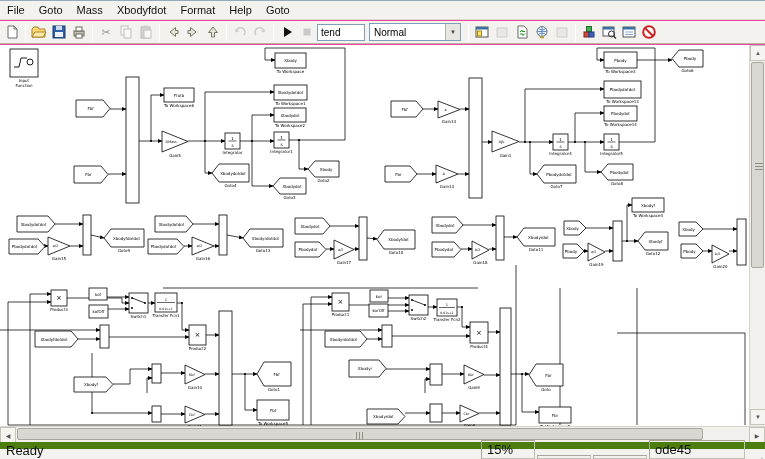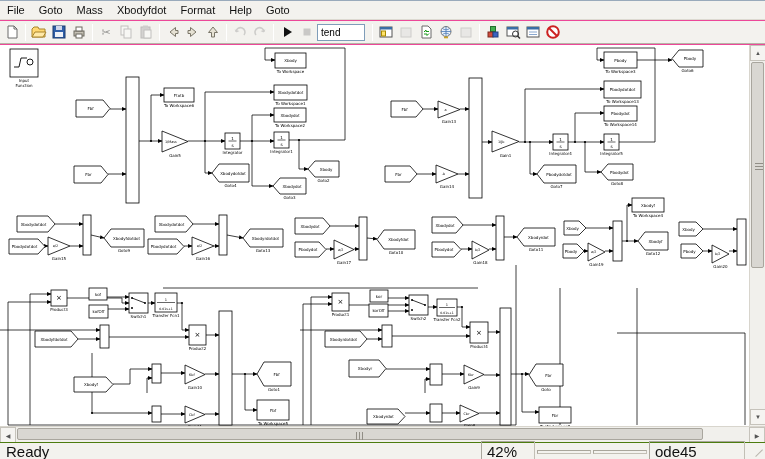--- a/index.html
+++ b/index.html
@@ -56,21 +56,21 @@
   .sbtn{
     position:absolute;width:16px;height:16px;background:#f5f4f1;border:1px solid #c6c3bb;
     display:flex;align-items:center;justify-content:center;font-size:6px;color:#555;
   }
   .sthumb{position:absolute;background:#d9d7d2;border:1px solid #a9a69e;border-radius:2px;}
   .grip-v{position:absolute;left:3px;width:8px;height:1px;background:#918e86;}
   .grip-h{position:absolute;top:3px;width:1px;height:8px;background:#918e86;}
   
   .statusbar{
     position:absolute;left:0;top:441px;width:765px;height:18px;background:#f3f2ee;
-    display:flex;align-items:center;font-size:15px;color:#111;border-top:1px solid #4d7c0f;
+    display:flex;align-items:flex-end;font-size:13px;color:#111;border-top:7px solid #4d7c0f;
   }
   .sb-ready{flex:1;padding:2px 6px;}
   .sb-box{
     border:1px solid #c2bfb5;border-top-color:#a9a69c;border-left-color:#a9a69c;
     margin:1px 2px 1px 0;padding:1px 5px;min-width:48px;
   }
   .sb-box.b64{width:54px;}
   .sb-box.empty{width:54px;}
   .sb-box.solver{width:96px;}
   .sb-grip{width:18px;position:relative;}
@@ -174,20 +174,24 @@
             <path d="M5 3v10l8-5z" fill="#111"></path>
           </svg>
         </span>
         <span class="tbtn dis">
           <svg width="16" height="16" viewBox="0 0 16 16">
             <rect x="4.5" y="4.5" width="7" height="7" fill="#8f8b80"></rect>
           </svg>
         </span>
       </span>
     <input class="sim-time" value="tend" style="">
+    <span class="combo">
+      <span class="ctext">Normal</span>
+      <span class="cbtn">▼</span>
+    </span>
     <span class="tsep"></span>
     <span id="tb-right" style="display:flex;align-items:center;">
         <span class="tbtn">
           <svg width="16" height="16" viewBox="0 0 16 16">
             <rect x="2" y="3" width="12" height="10" fill="#fff" stroke="#555"></rect>
             <rect x="2" y="3" width="12" height="2.5" fill="#3a6ea5"></rect>
             <rect x="3.5" y="7" width="4" height="5" fill="#ffe26b" stroke="#a88a00"></rect>
           </svg>
         </span>
         <span class="tbtn dis">
@@ -807,21 +811,21 @@
     <div class="sthumb" style="top:1px;left:17px;width:686px;height:12px;">
       <div class="grip-h" style="left:338px;"></div>
       <div class="grip-h" style="left:341px;"></div>
       <div class="grip-h" style="left:344px;"></div>
     </div>
     <div class="sbtn" style="left:749px;top:0;">▶</div>
   </div>
 
   <div class="statusbar">
     <span class="sb-ready">Ready</span>
-    <span class="sb-box b64">42%</span>
+    <span class="sb-box b64">15%</span>
     <span class="sb-box empty"></span>
     <span class="sb-box empty"></span>
     <span class="sb-box solver">ode45</span>
     <span class="sb-grip">
       <i style="right:2px;bottom:2px;width:10px;height:1px;transform:rotate(-45deg);transform-origin:right bottom;"></i>
 
     </span>
   </div>
 
 </div>

